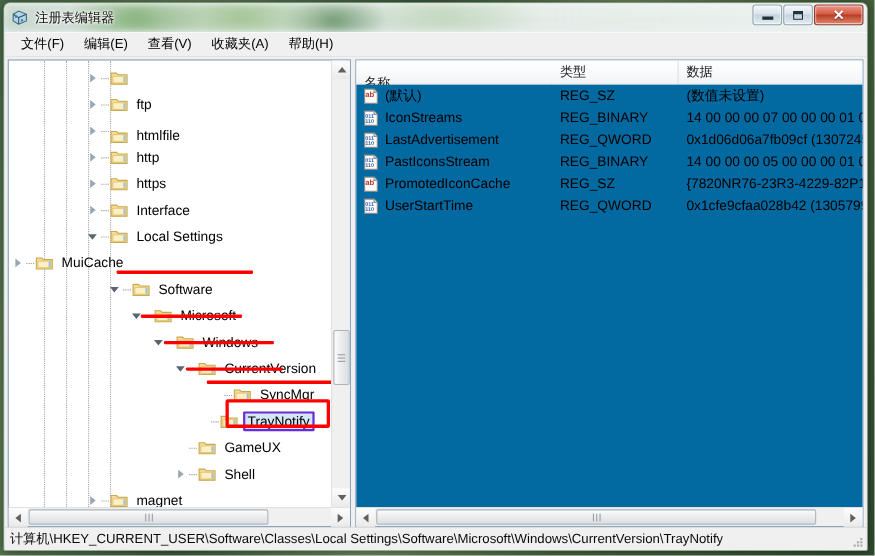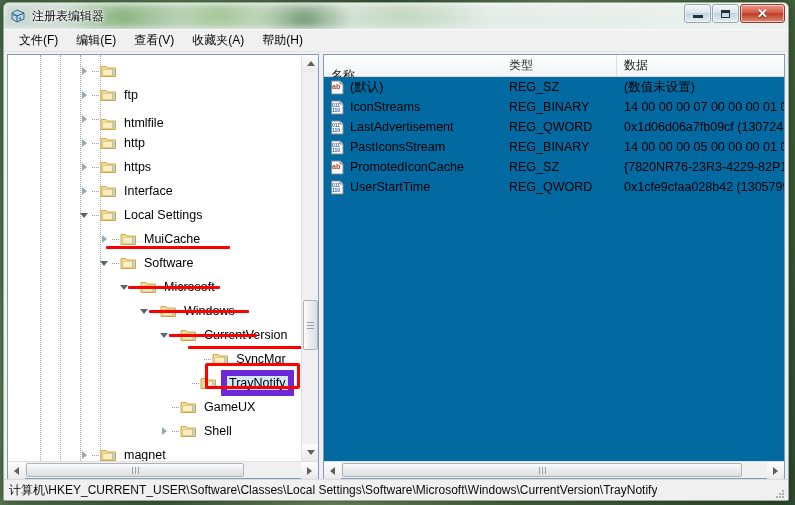--- a/index.html
+++ b/index.html
@@ -95,21 +95,21 @@
   .arrow i { display:block; width:0; height:0; }
   .arrow.collapsed i { border-left: 5px solid transparent; border-top:4px solid transparent;
      border-bottom:4px solid transparent; border-left-color:#8d9aa6; }
   .arrow.collapsed i { width:0;height:0; border-top:4px solid transparent; border-bottom:4px solid transparent; border-left:5px solid #9aa7b2; }
   .arrow.expanded i { border-left:4px solid transparent; border-right:4px solid transparent; border-top:5px solid #5a6570; }
   .dots { width: 8px; height:24px; flex:none; display:flex; align-items:center; }
   .dots::before { content:""; display:block; width:7px; border-top:1px dotted #9a9a9a; }
   .folder { width:17px; height:14px; flex:none; margin-right:4px; position:relative; }
   .folder svg { display:block; }
   .tnode-label { padding: 1px 3px; border-radius:1px; }
-  .tnode.selected .tnode-label { background:#d4e7f7; border:6px solid #6d28d9; padding:0 2px; }
+  .tnode.selected .tnode-label { background:#d4e7f7; border:2px solid #6d28d9; padding:0 2px; }
   .vline { position:absolute; top:0; bottom:0; width:1px; border-left:1px dotted #a8a8a8; }
   
   .annot-underline { position:absolute; height:3px; background:#fe0000; border-radius:1px; }
   .annot-box { position:absolute; border:3px solid #fe0000; border-radius:2px; pointer-events:none; }
   
   #list-header { height: 22px; flex:none; display:flex; background:linear-gradient(to bottom,#fff,#f2f4f6);
     border-bottom:1px solid #d9dbdd; }
   .lh-cell { font-size:12px; color:#1a1a1a; display:flex; align-items:center; padding-left:7px;
     border-right:1px solid #dcdfe2; white-space:nowrap; }
   #lh-name { width: 178px; flex:none;margin-top:20px; }
@@ -294,21 +294,21 @@
               <span class="folder">
                 <svg width="17" height="14" viewBox="0 0 17 14">
                   <path d="M1 2.5 L6 2.5 L7.3 4 L15.5 4 L15.5 12.5 L1 12.5 Z" fill="#f2d48a" stroke="#c9a martin" stroke-width="0"></path>
                   <path d="M1 2.5 L6 2.5 L7.3 4 L15.5 4 L15.5 12.5 L1 12.5 Z" fill="#f6dc98" stroke="#c8a94f" stroke-width="1"></path>
                   <path d="M2.6 5.4 L13.9 5.4 L13.9 11.4 L2.6 11.4 Z" fill="#fdf0c4" stroke="#dcbc6a" stroke-width=".7"></path>
                   <rect x="12.2" y="5.8" width="1.6" height="5.2" fill="#8fc6e8"></rect>
                 </svg>
               </span>
               <span class="tnode-label">Local Settings</span>
             </div>
-            <div class="tnode" style="position: absolute; left: 0px; right: 0px; top: 172px; padding-left: 88px;">
+            <div class="tnode" style="position: absolute; left: 0px; right: 0px; top: 172px; ">
               <span class="arrow collapsed">
                 <i></i>
               </span>
               <span class="dots"></span>
               <span class="folder">
                 <svg width="17" height="14" viewBox="0 0 17 14">
                   <path d="M1 2.5 L6 2.5 L7.3 4 L15.5 4 L15.5 12.5 L1 12.5 Z" fill="#f2d48a" stroke="#c9a martin" stroke-width="0"></path>
                   <path d="M1 2.5 L6 2.5 L7.3 4 L15.5 4 L15.5 12.5 L1 12.5 Z" fill="#f6dc98" stroke="#c8a94f" stroke-width="1"></path>
                   <path d="M2.6 5.4 L13.9 5.4 L13.9 11.4 L2.6 11.4 Z" fill="#fdf0c4" stroke="#dcbc6a" stroke-width=".7"></path>
                   <rect x="12.2" y="5.8" width="1.6" height="5.2" fill="#8fc6e8"></rect>

